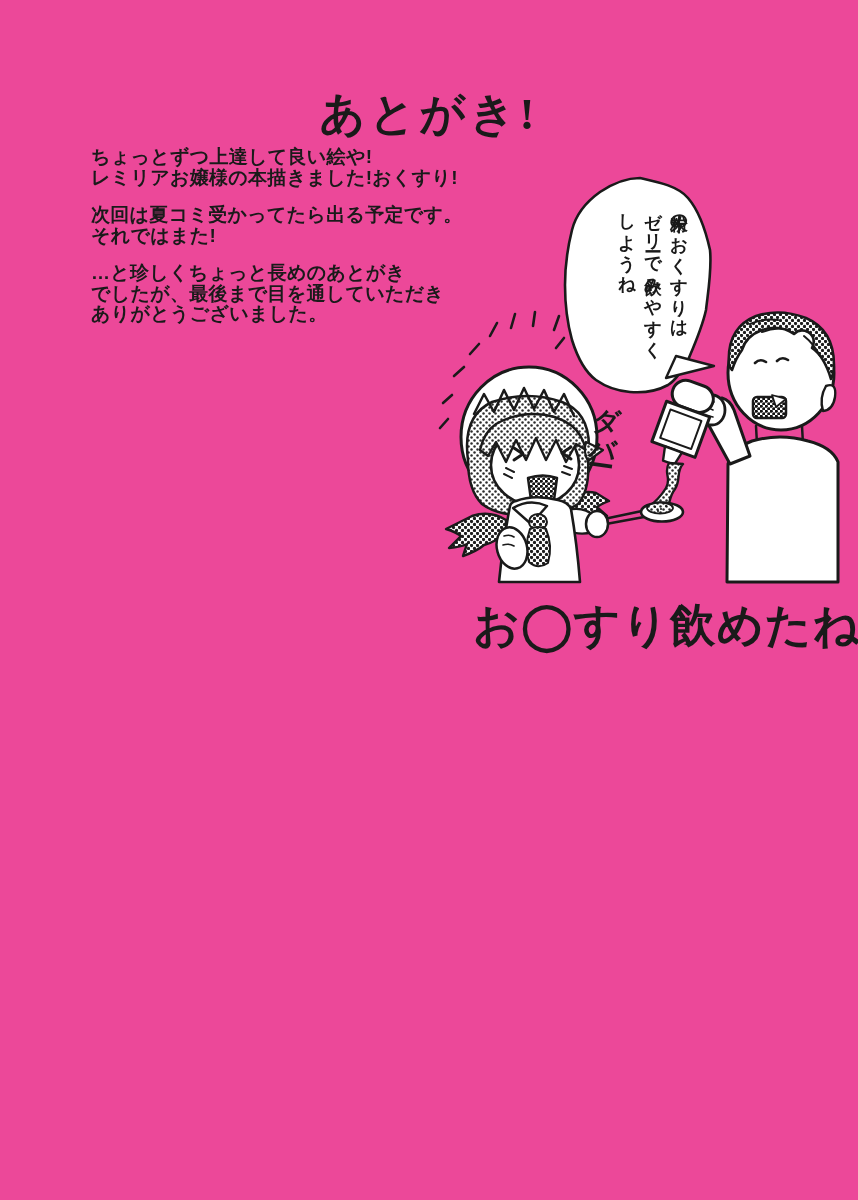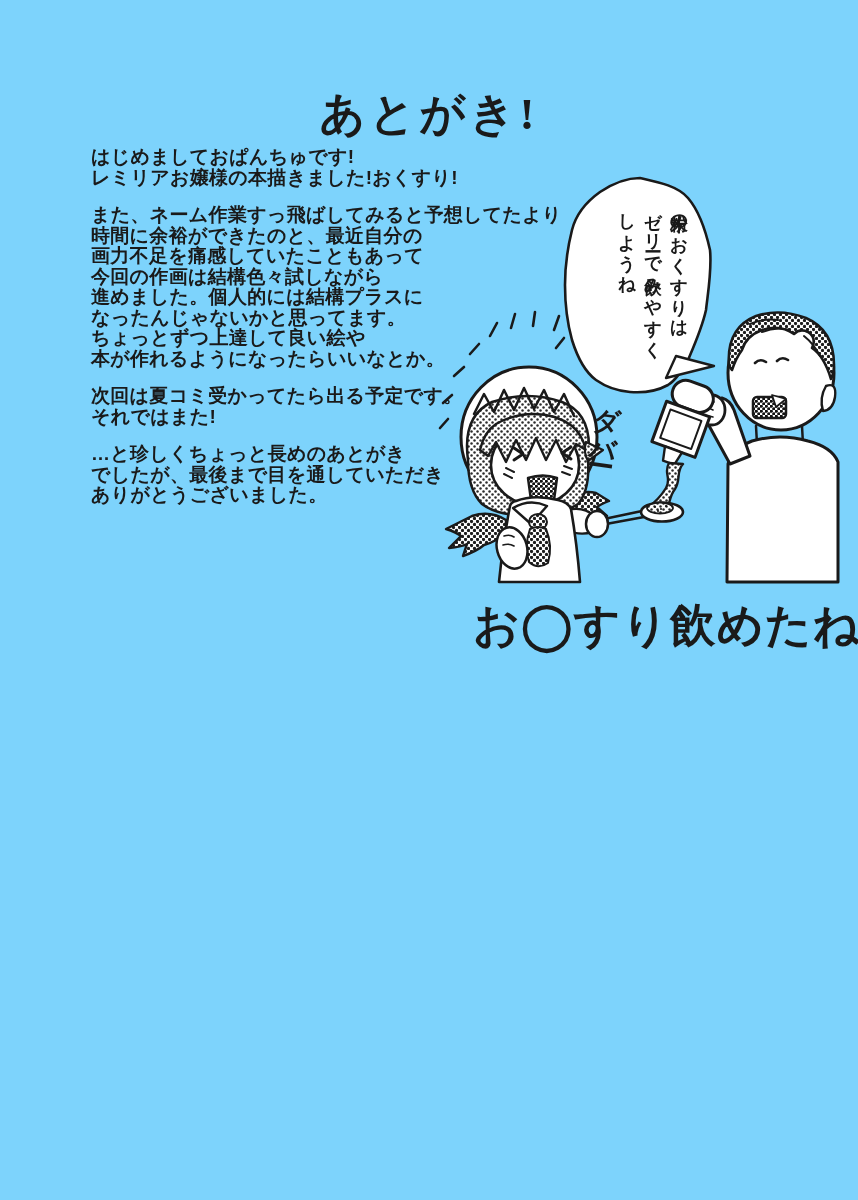--- a/index.html
+++ b/index.html
@@ -1,20 +1,20 @@
 <!DOCTYPE html>
 <html><head>
 <meta charset="utf-8">
 <style>
   html,body{margin:0;padding:0;background:#888;}
   .page{
     position:relative;
     width:858px;height:1200px;
     margin:0 auto;
-    background:#7dd3fc;
+    background:#ec4899;
     overflow:hidden;
     font-family:"Liberation Sans",sans-serif;
     color:#1a1a1a;
   }
   .page-title{
     position:absolute;
     top:62px;left:0;width:858px;
     text-align:center;
     font-family:"Liberation Serif",serif;
     font-size:45px;line-height:1;
@@ -72,30 +72,22 @@
   }
 </style>
 </head>
 <body>
 
 <div class="page">
 
   <h1 class="page-title">あとがき!</h1>
 
   <div class="afterword-text">
-    <p>はじめましておぱんちゅです!
+    <p>ちょっとずつ上達して良い絵や!
 レミリアお嬢様の本描きました!おくすり!</p>
-    <p>また、ネーム作業すっ飛ばしてみると予想してたより
-時間に余裕ができたのと、最近自分の
-画力不足を痛感していたこともあって
-今回の作画は結構色々試しながら
-進めました。個人的には結構プラスに
-なったんじゃないかと思ってます。
-ちょっとずつ上達して良い絵や
-本が作れるようになったらいいなとか。</p>
     <p>次回は夏コミ受かってたら出る予定です。
 それではまた!</p>
     <p>…と珍しくちょっと長めのあとがき
 でしたが、最後まで目を通していただき
 ありがとうございました。</p>
   </div>
 
   <svg class="illustration-svg" viewBox="0 0 448 460">
     <defs>
       <pattern id="htLight" width="6" height="6" patternUnits="userSpaceOnUse">

